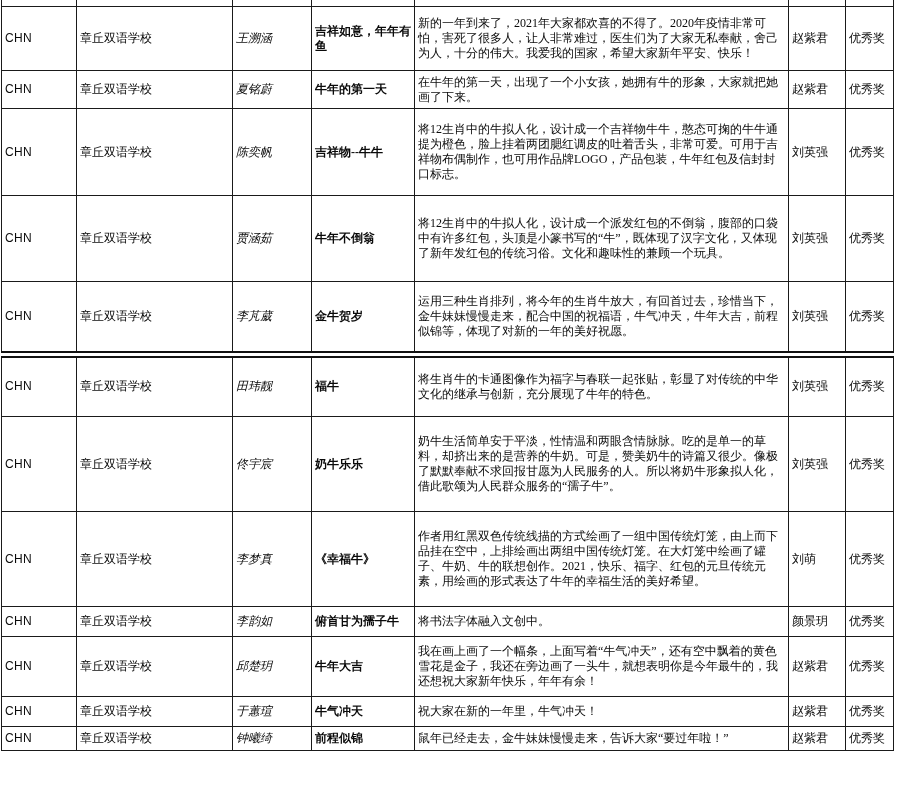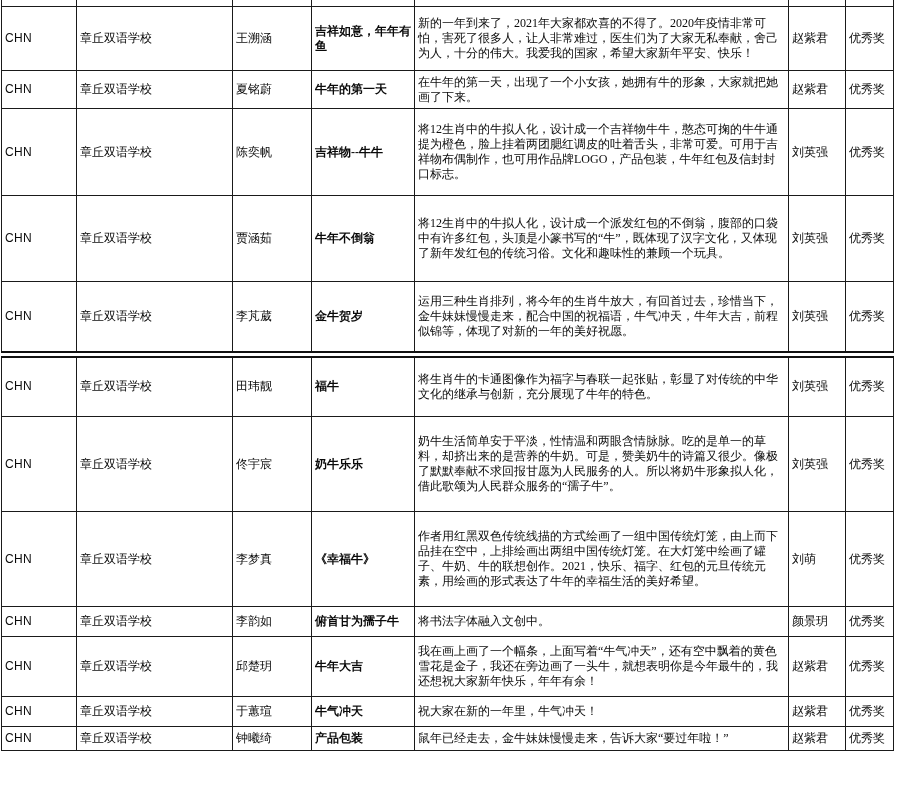--- a/index.html
+++ b/index.html
@@ -32,21 +32,21 @@
   table.t1 { border-bottom: 2px solid #111; }
   table.t2 { margin-top: 3px; border-top: 2px solid #111; }
 
   td.col-country {
     font-family: "Liberation Sans", sans-serif;
     font-size: 15px;
     letter-spacing: 0.3px;
     padding-left: 4px;
   }
   td.col-school  { padding-left: 8px; margin-top: 15px; }
-  td.col-name    { padding-left: 6px; }
+  td.col-name    { padding-left: 6px; font-style: italic; }
   td.col-title   { padding-left: 4px; font-weight: bold; }
   td.col-desc    { padding-left: 5px; padding-right: 4px; }
   td.col-teacher { padding-left: 6px; }
   td.col-award   { padding-left: 5px; margin-left: 8px; }
 
   col.c-country { width: 75px; }
   col.c-school  { width: 156px; }
   col.c-name    { width: 79px; }
   col.c-title   { width: 103px; }
   col.c-desc    { width: 374px; }
@@ -188,21 +188,21 @@
           <td class="col-name">于蕙瑄</td>
           <td class="col-title">牛气冲天</td>
           <td class="col-desc">祝大家在新的一年里，牛气冲天！</td>
           <td class="col-teacher">赵紫君</td>
           <td class="col-award">优秀奖</td>
         </tr>
         <tr style="height: 24px;">
           <td class="col-country">CHN</td>
           <td class="col-school">章丘双语学校</td>
           <td class="col-name">钟曦绮</td>
-          <td class="col-title">产品包装</td>
+          <td class="col-title">前程似锦</td>
           <td class="col-desc">鼠年已经走去，金牛妹妹慢慢走来，告诉大家“要过年啦！”</td>
           <td class="col-teacher">赵紫君</td>
           <td class="col-award">优秀奖</td>
         </tr>
       </tbody>
   </table>
 
 </div>
 
 </body></html>

